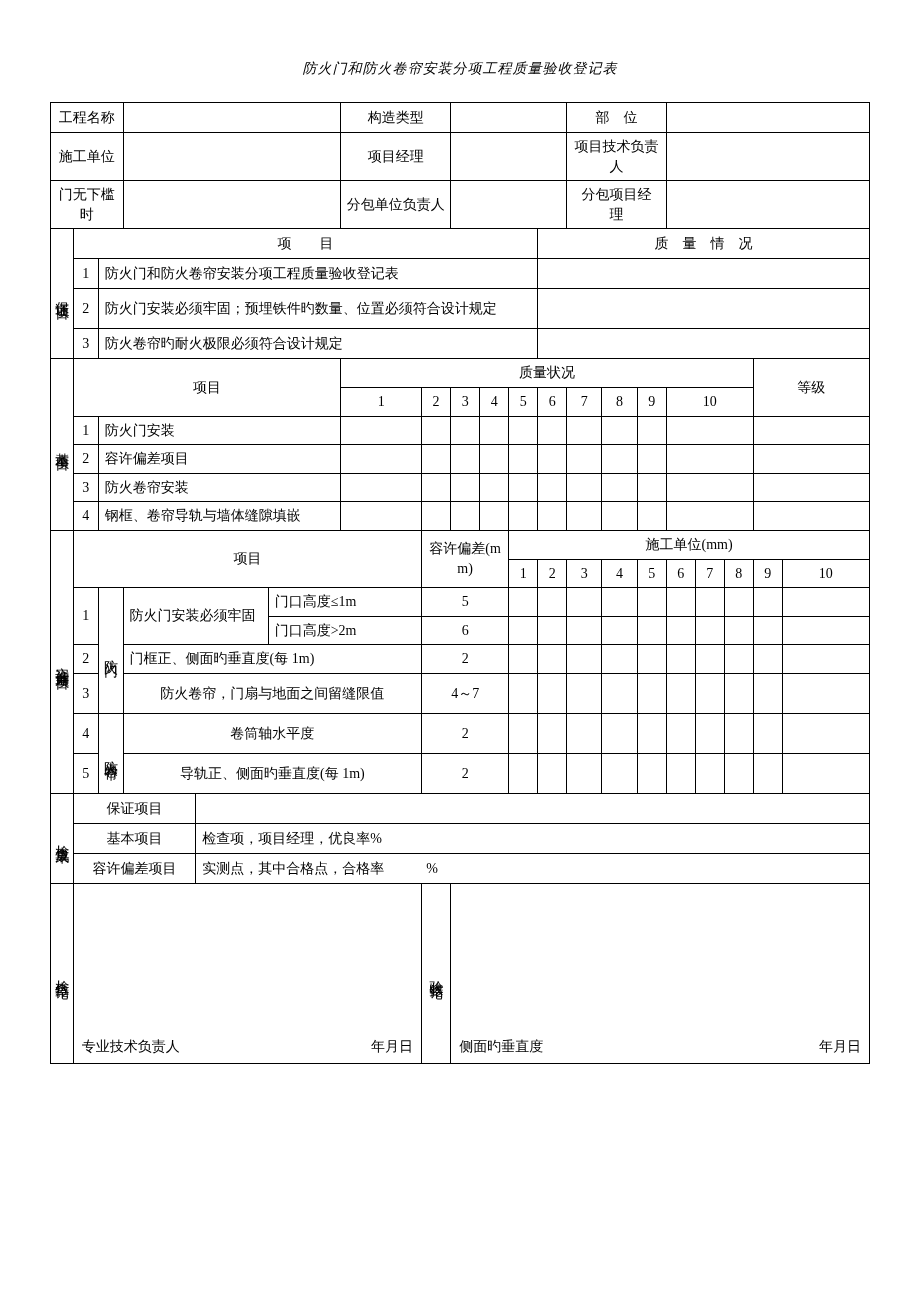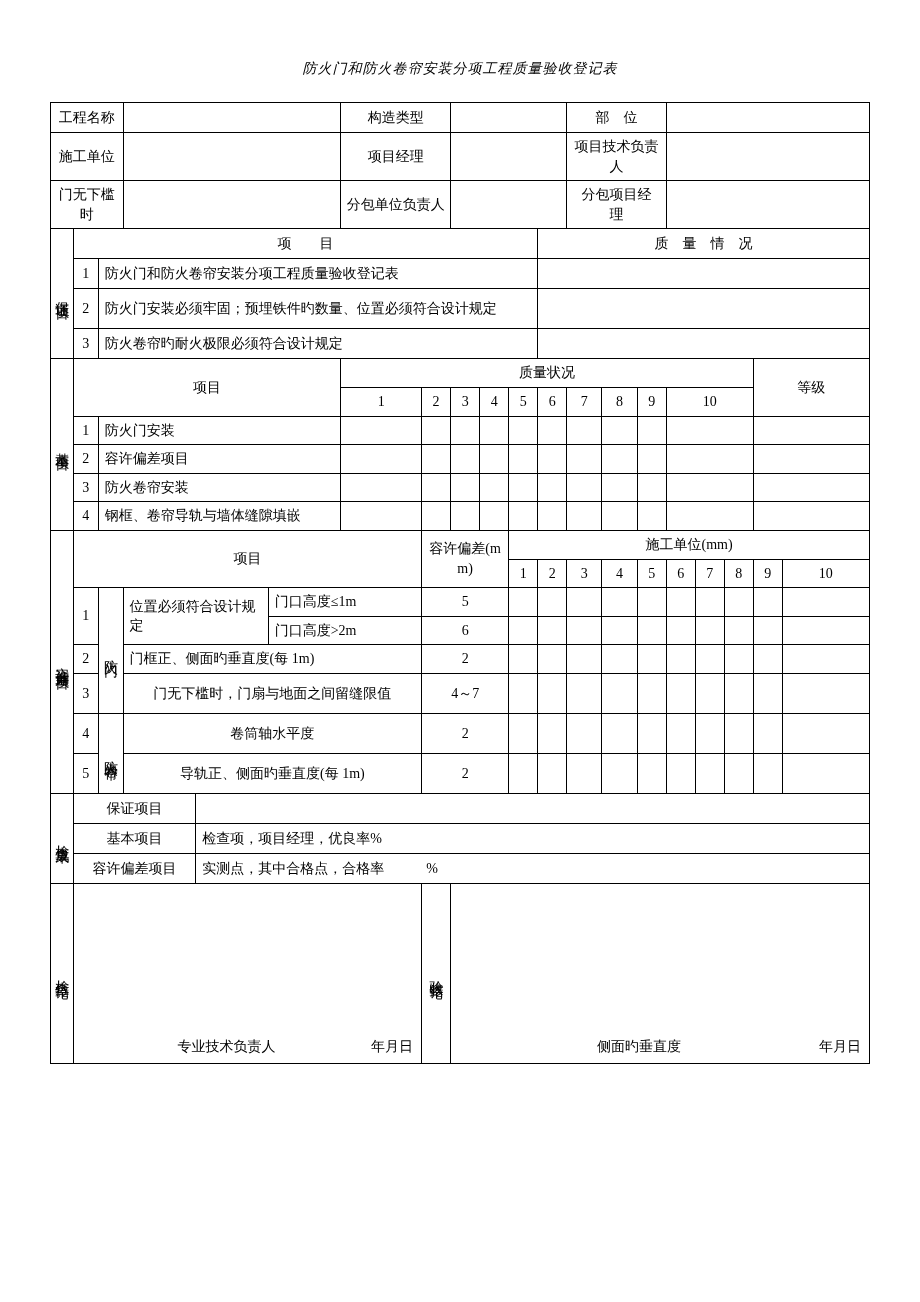--- a/index.html
+++ b/index.html
@@ -38,21 +38,21 @@
       writing-mode: vertical-rl;
       text-orientation: upright;
       letter-spacing: 2px;
       width: 22px;
     }
     .h30 { height: 30px; }
     .h40 { height: 40px; }
     .h180 { height: 180px; }
     .sig-cell {
       vertical-align: top;
-      text-align: center;
+      text-align: left;
       padding: 24px;
       position: relative;
     }
     .sig-bottom {
       position: absolute;
       bottom: 6px;
       left: 8px;
       right: 8px;
     }
     .sig-bottom .date { float: right; }
@@ -228,21 +228,21 @@
     <td>5</td>
     <td>6</td>
     <td>7</td>
     <td>8</td>
     <td>9</td>
     <td colspan="3">10</td>
   </tr>
   <tr>
     <td rowspan="2">1</td>
     <td rowspan="4" class="vtext">防火门</td>
-    <td rowspan="2" colspan="2" class="left">位置必须符合设计规定</td>
+    <td rowspan="2" colspan="2" class="left">防火门安装必须牢固</td>
     <td colspan="2" class="left">门口高度≤1m</td>
     <td colspan="3">5</td>
     <td></td>
         <td></td>
         <td></td>
         <td></td>
         <td></td>
         <td></td>
         <td></td>
         <td></td>
@@ -273,21 +273,21 @@
         <td></td>
         <td></td>
         <td></td>
         <td></td>
         <td></td>
         <td></td>
         <td colspan="3"></td>
   </tr>
   <tr class="h40">
     <td>3</td>
-    <td colspan="4">门无下槛时，门扇与地面之间留缝限值</td>
+    <td colspan="4">防火卷帘，门扇与地面之间留缝限值</td>
     <td colspan="3">4～7</td>
     <td></td>
         <td></td>
         <td></td>
         <td></td>
         <td></td>
         <td></td>
         <td></td>
         <td></td>
         <td></td>

